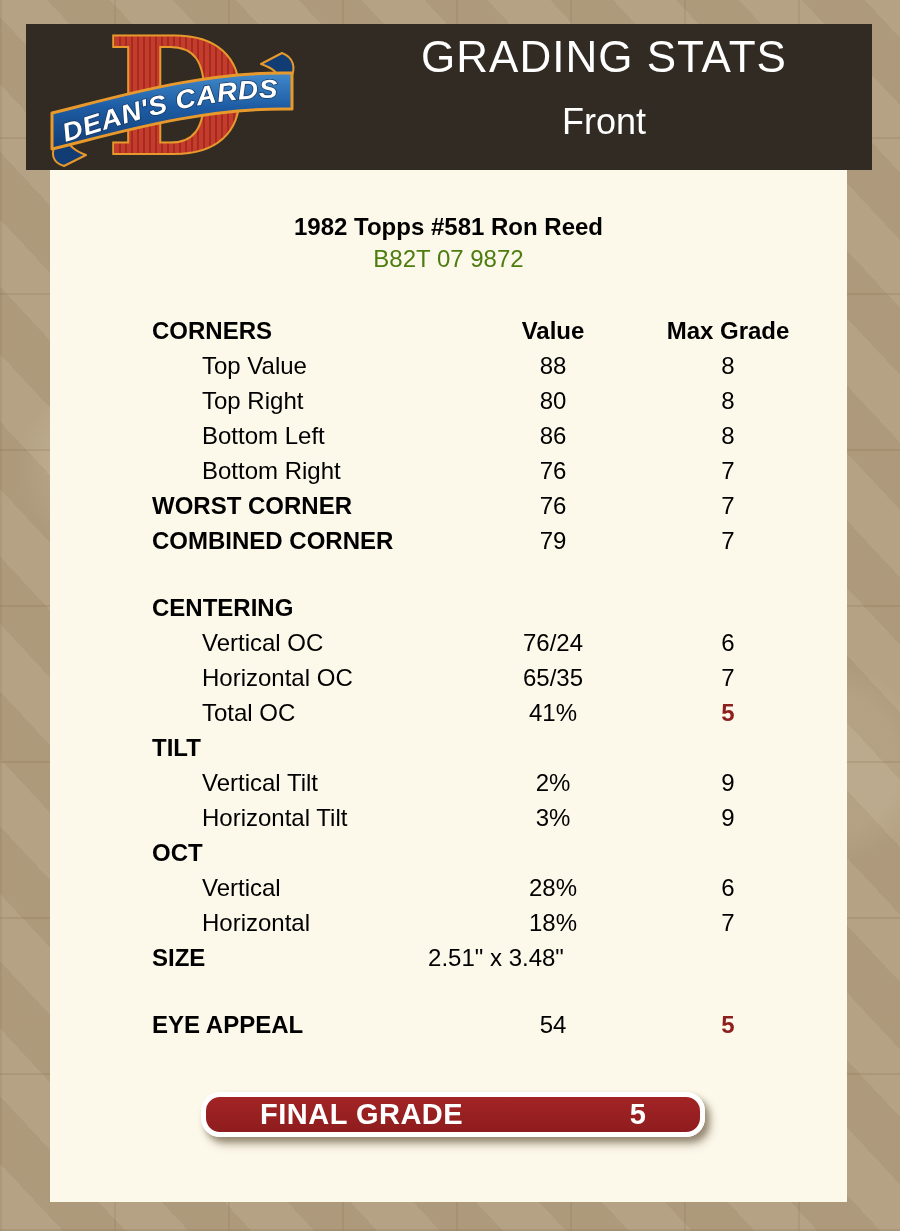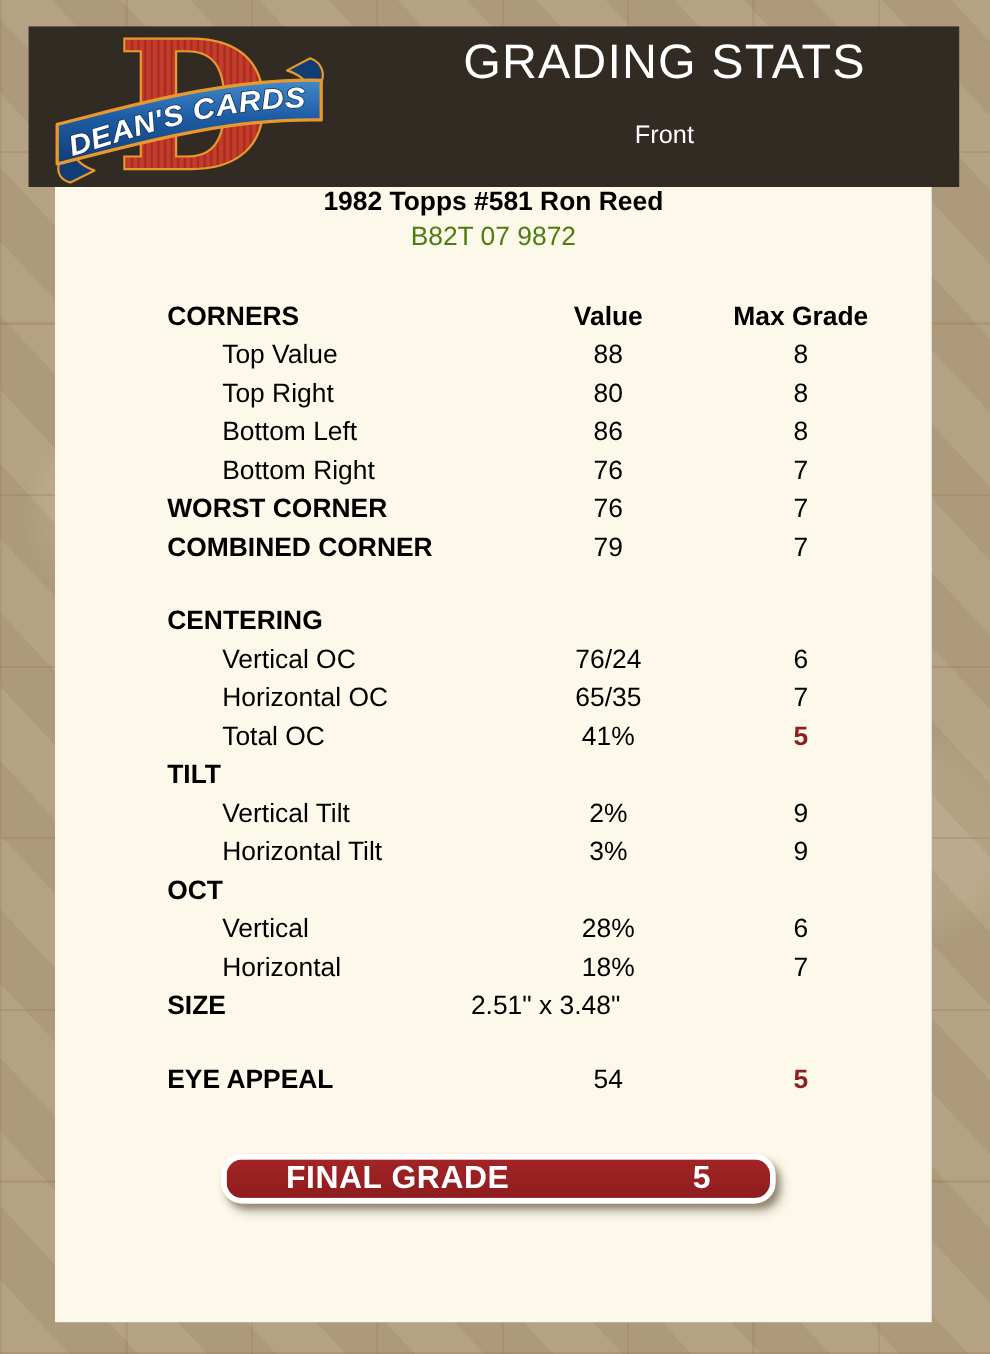--- a/index.html
+++ b/index.html
@@ -23,24 +23,24 @@
     position:absolute;left:26px;top:24px;width:846px;height:146px;
     background:#322b23;
   }
   .logo{position:absolute;left:24px;top:3px;width:248px;height:140px;}
   .header-titles{
     position:absolute;left:332px;top:0;width:492px;height:124px;
     display:flex;flex-direction:column;justify-content:center;align-items:center;
     color:#ffffff;
   }
   .header-title{font-size:44px;line-height:52px;letter-spacing:1px;white-space:nowrap;}
-  .header-subtitle{font-size:23px;line-height:40px;margin-top:19px;}
+  .header-subtitle{font-size:36px;line-height:40px;margin-top:19px;}
   .panel{
     position:absolute;left:50px;top:170px;width:797px;height:1032px;
-    background:#fcf8ea;box-sizing:border-box;
+    background:#fcf8ea;box-sizing:border-box;padding-top:43px;
   }
   .card-title{text-align:center;font-size:24px;font-weight:bold;line-height:28px;color:#000;}
   .card-serial{text-align:center;font-size:24px;line-height:28px;margin-top:4px;color:#4d7c0f;}
   .stats{margin-top:40px;font-size:24px;color:#000;}
   .row{display:flex;align-items:center;height:35px;}
   .row.gap{margin-top:32px;}
   .c-label{width:403px;box-sizing:border-box;padding-left:102px;white-space:nowrap;}
   .c-label.indent{padding-left:152px;}
   .c-value{width:200px;text-align:center;white-space:nowrap;}
   .c-value.shift{transform:translateX(-57px);}

